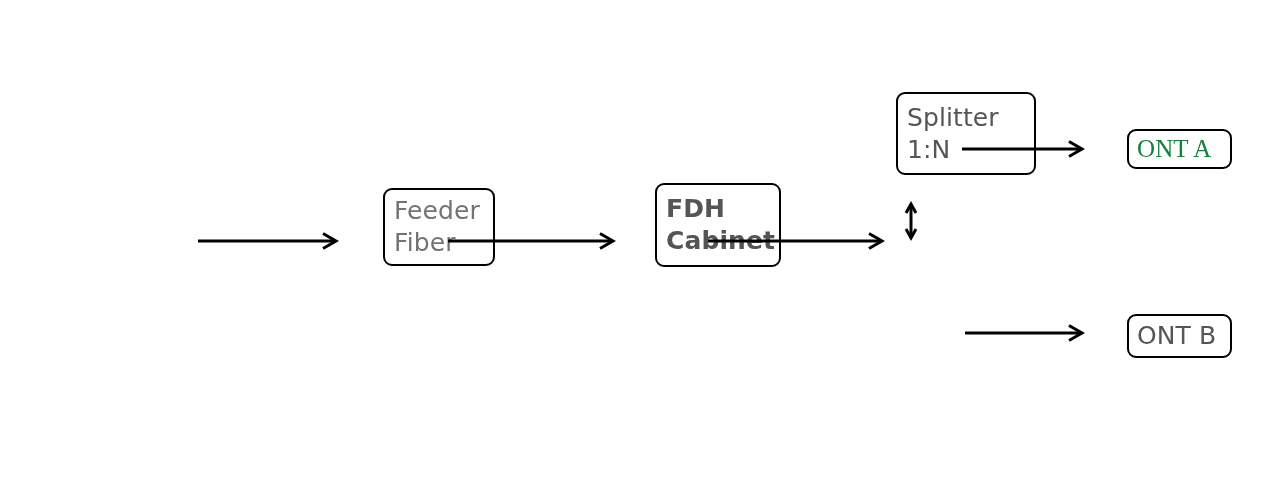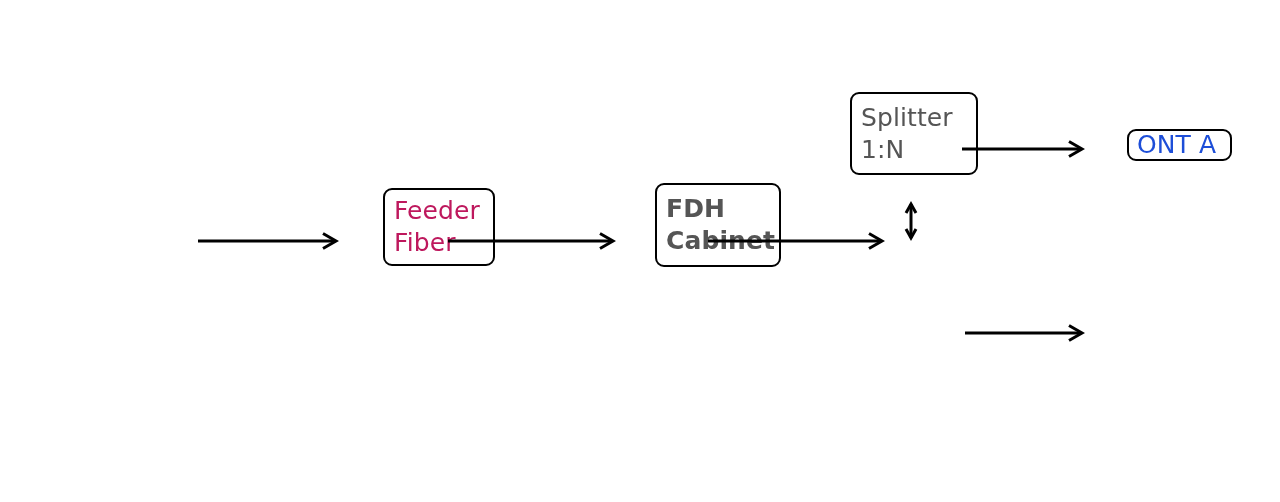--- a/index.html
+++ b/index.html
@@ -53,34 +53,37 @@
   .edge path,
   .edge line {
     stroke: #000000;
     fill: none;
   }
 </style>
 </head>
 <body>
 
 <div id="canvas">
-    <div class="node" style="left: 383px; top: 188px; width: 112px; height: 78px; border-color: rgb(0, 0, 0); color: #be185d;">
+    <div class="node" style="left: 383px; top: 188px; width: 112px; height: 78px; border-color: rgb(0, 0, 0); color: #737373;">
       <span class="line">Feeder</span>
       <span class="line">Fiber</span>
     </div>
     <div class="node" style="left: 655px; top: 183px; width: 126px; height: 84px; border-color: rgb(0, 0, 0); color: rgb(85, 85, 85); font-weight: bold;">
       <span class="line">FDH</span>
       <span class="line">Cabinet</span>
     </div>
-    <div class="node" style="left: 850px; top: 92px; width: 128px; height: 83px; border-color: rgb(0, 0, 0); color: rgb(85, 85, 85);">
+    <div class="node" style="left: 896px; top: 92px; width: 140px; height: 83px; border-color: rgb(0, 0, 0); color: rgb(85, 85, 85);">
       <span class="line">Splitter</span>
       <span class="line">1:N</span>
     </div>
-    <div class="node single" style="left: 1127px; top: 129px; width: 105px; height: 32px; border-color: rgb(0, 0, 0); color: #1d4ed8;">
+    <div class="node single" style="left: 1127px; top: 129px; width: 105px; height: 40px; border-color: rgb(0, 0, 0); color: #15803d; font-family: Liberation Serif, serif;">
       <span class="line">ONT A</span>
+    </div>
+    <div class="node single" style="left: 1127px; top: 314px; width: 105px; height: 44px; border-color: rgb(0, 0, 0); color: rgb(85, 85, 85);">
+      <span class="line">ONT B</span>
     </div>
     <div class="edge" style="left: 184px; top: 227px; width: 166px; height: 28px;">
       <svg width="166" height="28" viewBox="0 0 166 28">
         <line x1="14" y1="14" x2="150" y2="14" stroke="#000000" stroke-width="3"></line>
         <path d="M 139 6.5 L 152 14 L 139 21.5" stroke="#000000" stroke-width="3" stroke-linecap="butt" stroke-linejoin="miter" fill="none"></path>
       </svg>
     </div>
     <div class="edge" style="left: 434px; top: 227px; width: 193px; height: 28px;">
       <svg width="193" height="28" viewBox="0 0 193 28">
         <line x1="14" y1="14" x2="177" y2="14" stroke="#000000" stroke-width="3"></line>

